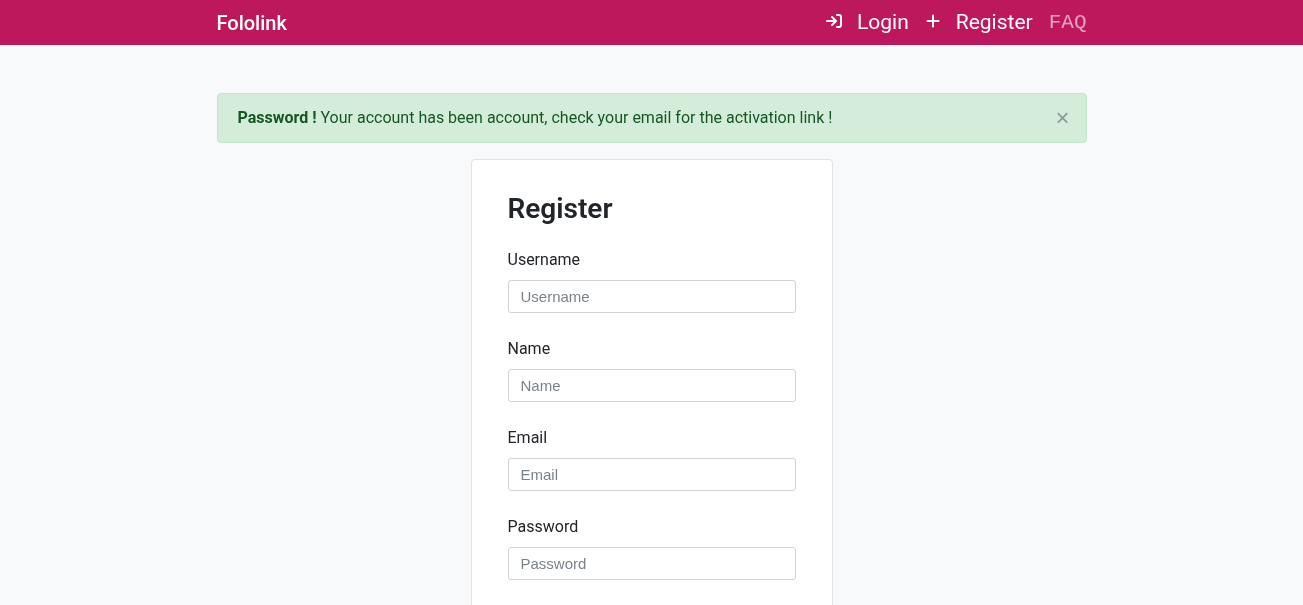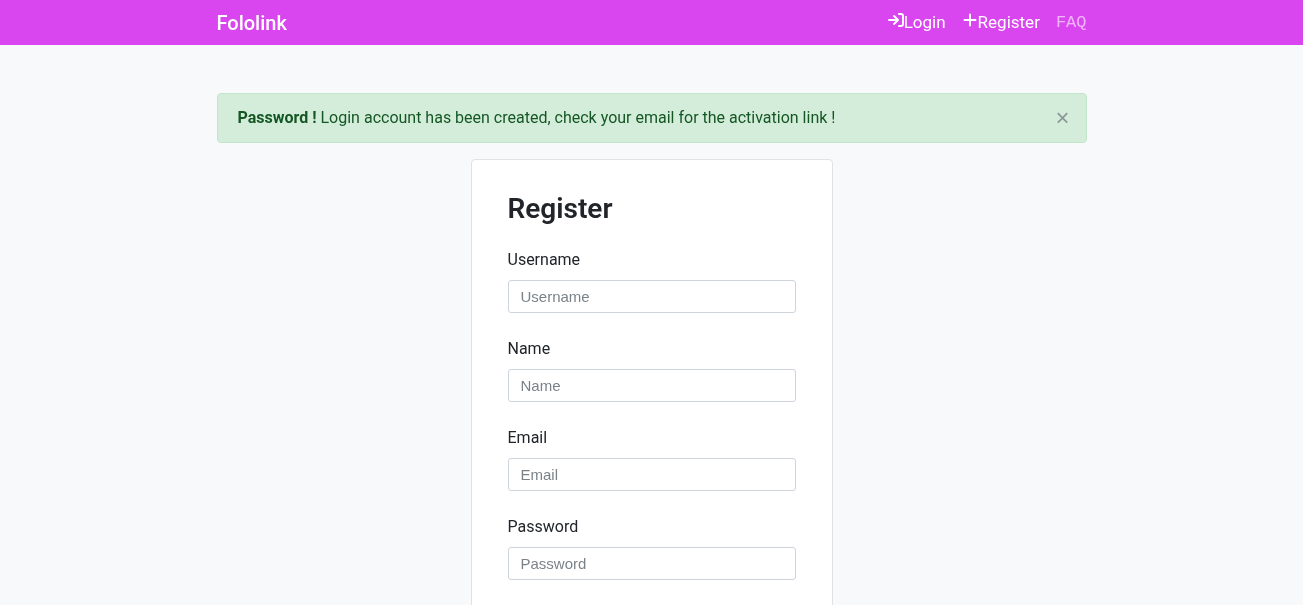--- a/index.html
+++ b/index.html
@@ -4,21 +4,21 @@
 <style>
   * { box-sizing: border-box; margin: 0; padding: 0; }
   body {
     font-family: -apple-system, BlinkMacSystemFont, "Segoe UI", Roboto, "Helvetica Neue", Arial, sans-serif;
     background: #f8f9fa;
     color: #212529;
     font-size: 16px;
     line-height: 1.5;
   }
   .navbar {
-    background: #d946ef;
+    background: #be185d;
     color: #fff;
     height: 45px;
     display: flex;
     align-items: center;
     padding: 16px 12px;
   }
   .navbar-inner {
     width: 100%;
     max-width: 870px;
     margin: 0 auto;
@@ -31,24 +31,24 @@
     font-weight: 500;
     color: #fff;
   }
   .nav-right {
     display: flex;
     align-items: center;
     gap: 16px;
   }
   .nav-link {
     color: #fff;
-    font-size: 17px;
+    font-size: 21px;
     display: inline-flex;
     align-items: center;
-    gap: 0;
+    gap: 15px;
     cursor: pointer;
   }
   .nav-link.muted { color: rgba(255,255,255,0.6); font-family: Liberation Mono, monospace; }
   .nav-link svg { width: 16px; height: 16px; fill: currentColor; }
   .container {
     max-width: 870px;
     margin: 0 auto;
     padding: 48px 0 0;
   }
   .alert {
@@ -137,21 +137,21 @@
       <a class="nav-link muted">
         <span>FAQ</span>
       </a>
     </div>
   </div>
 </nav>
 
 <div class="container">
 
   <div class="alert">
-    <b>Password !</b><span> Login account has been created, check your email for the activation link !</span>
+    <b>Password !</b><span> Your account has been account, check your email for the activation link !</span>
     <button class="alert-close">
       <span>×</span>
     </button>
   </div>
 
   <div class="card">
     <h2>Register</h2>
 
     <div class="form-group">
       <label class="form-label">Username</label>

